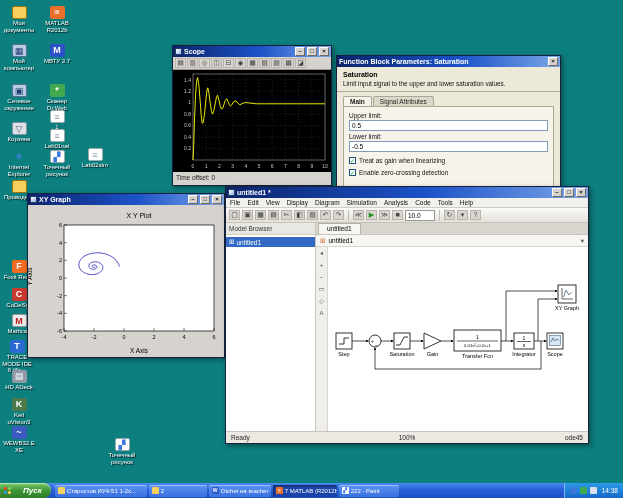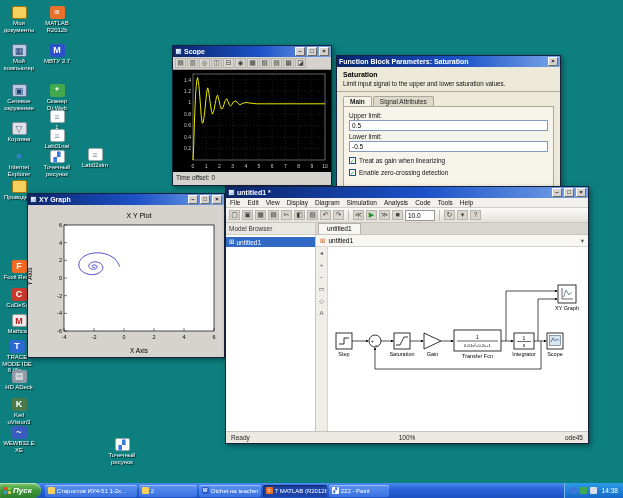--- a/index.html
+++ b/index.html
@@ -72,21 +72,21 @@
   .pbtn{width:10px;height:10px;font-size:6px;line-height:9px;text-align:center;color:#555;}
   #canvas{flex:1;background:#fff;position:relative;}
   #diagram-svg{display:block;}
   #sim-status{height:12px;background:#ece9e2;border-top:1px solid #c8c5bd;display:flex;align-items:center;font-size:6.5px;padding:0 5px;color:#222;}
   .ss-left{flex:1;} .ss-mid{flex:1;text-align:center;} .ss-right{flex:1;text-align:right;}
 
   
   #taskbar{position:absolute;left:0;bottom:0;width:623px;height:15px;z-index:20;display:flex;align-items:center;
     background:linear-gradient(#4b8af0,#2661d8 45%,#1c50c0);}
   #start-btn{height:15px;padding:0 9px 0 4px;background:linear-gradient(#7ecb6f,#3d9636 50%,#2f7d2a);
-    border-radius:0 8px 8px 0;display:flex;align-items:center;gap:1px;color:#fff;font-weight:bold;font-style:italic;font-size:8px;
+    border-radius:0 8px 8px 0;display:flex;align-items:center;gap:11px;color:#fff;font-weight:bold;font-style:italic;font-size:8px;
     box-shadow:inset 0 1px 1px rgba(255,255,255,.5);flex:none;}
   .flag{width:8px;height:8px;display:grid;grid-template-columns:3px 3px;grid-template-rows:3px 3px;gap:1px;}
   .flag i{display:block;border-radius:1px;}
   .f1{background:#e8402a;} .f2{background:#7ad14a;} .f3{background:#3a9ae8;} .f4{background:#f2c84b;}
   #taskbar-buttons{display:flex;gap:2px;margin-left:4px;flex:1;overflow:hidden;}
   .tkbtn{height:12px;background:linear-gradient(#5b93f2,#3a70e0);border-radius:2px;display:flex;align-items:center;gap:2px;
     padding:0 3px;color:#fff;font-size:6px;box-shadow:inset 0 1px 0 rgba(255,255,255,.4);overflow:hidden;white-space:nowrap;flex:none;}
   .tkbtn.active{background:#1c44a8;box-shadow:inset 1px 1px 2px rgba(0,0,0,.5);}
   .tkicon{width:7px;height:7px;border-radius:1px;font-size:5px;font-weight:bold;line-height:7px;text-align:center;flex:none;}
   #tray{height:15px;background:linear-gradient(#2a9be8,#1668c8);display:flex;align-items:center;gap:3px;padding:0 5px;border-left:1px solid #7ab6f0;flex:none;}

